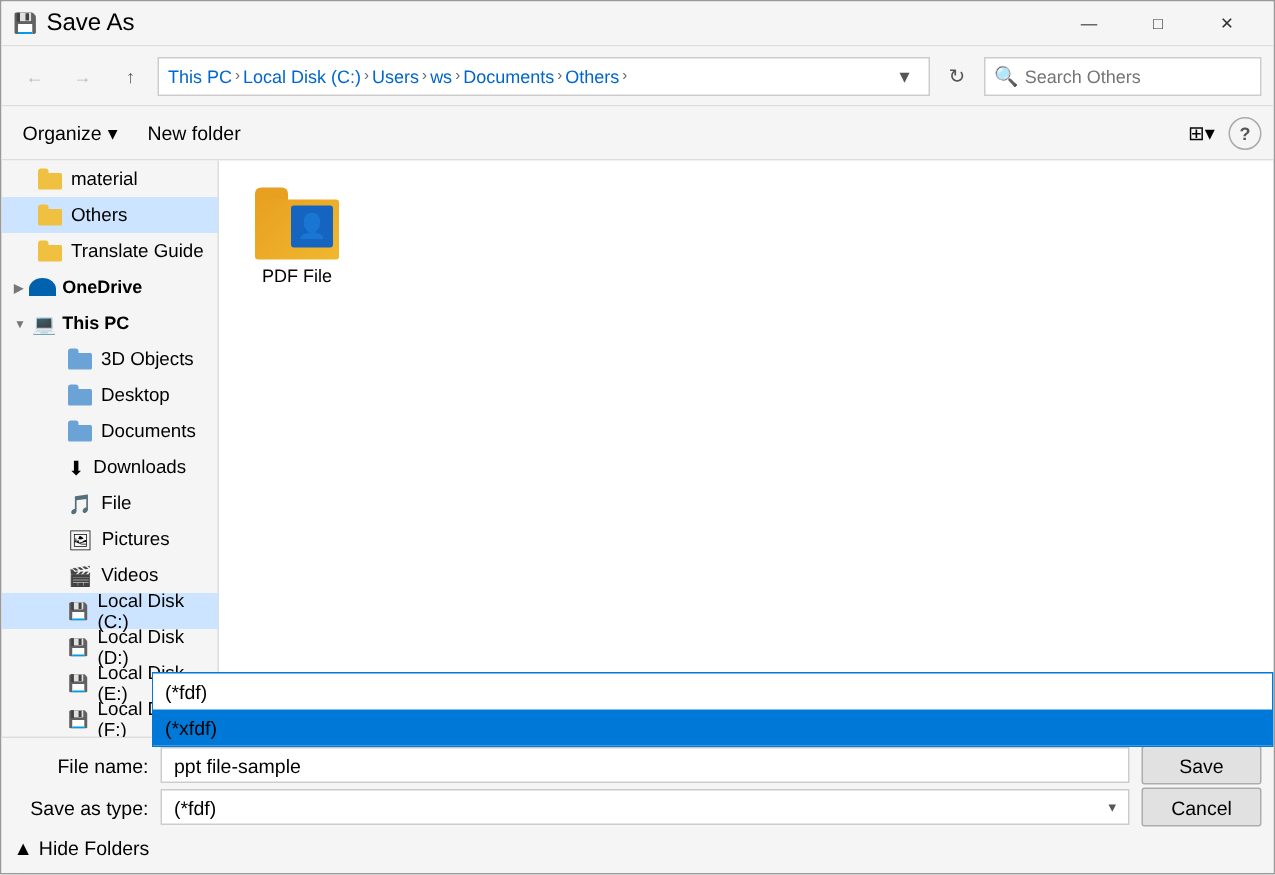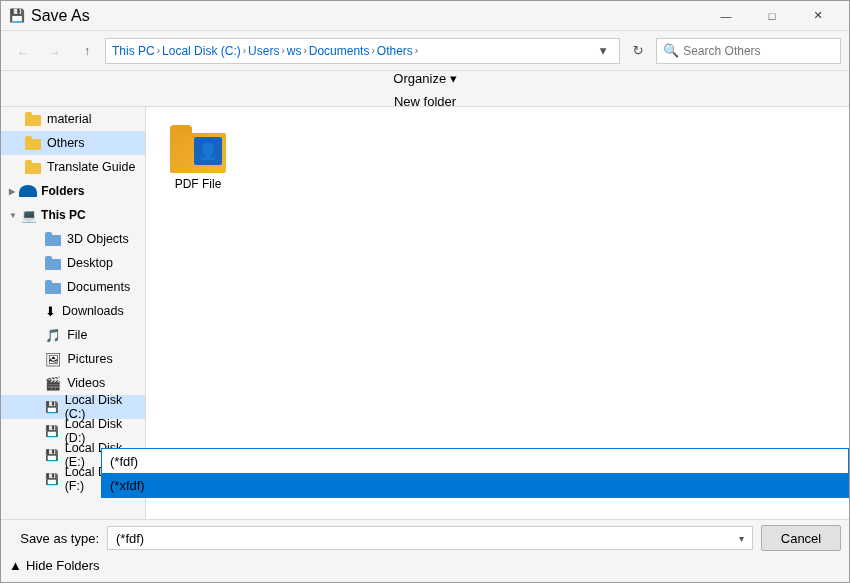--- a/index.html
+++ b/index.html
@@ -115,21 +115,20 @@
 
     
     .toolbar2 {
       height: 36px;
       background: #f5f5f5;
       border-bottom: 1px solid #ddd;
       display: flex;
       align-items: center;
       padding: 0 8px;
       gap: 8px;
-      flex-direction: column;
     }
     .organize-btn {
       height: 26px;
       border: none; background: transparent;
       cursor: pointer;
       display: flex; align-items: center; gap: 4px;
       padding: 0 6px;
       border-radius: 3px;
       font-size: 13px;
     }
@@ -474,21 +473,21 @@
           <span>Others</span>
         </div>
         <div class="sidebar-item indent1">
           <div class="folder-icon"></div>
           <span>Translate Guide</span>
         </div>
 
         <div class="section-header">
           <span class="chevron-right">▶</span>
           <div class="onedrive-icon"></div>
-          <span>Folders</span>
+          <span>OneDrive</span>
         </div>
 
         <div class="section-header">
           <span class="chevron-down">▼</span>
           <span style="font-size:13px;">💻</span>
           <span>This PC</span>
         </div>
 
         <div class="sidebar-item indent2">
           <div class="folder-icon folder-icon-blue"></div>
@@ -559,20 +558,25 @@
       <div class="dropdown-option">
         <span>(*fdf)</span>
       </div>
       <div class="dropdown-option selected">
         <span>(*xfdf)</span>
       </div>
     </div>
 
     <div class="bottom-bar">
 
+      <div class="bottom-row">
+        <span class="bottom-label">File name:</span>
+        <input class="bottom-input" type="text" value="ppt file-sample" style="">
+        <button class="action-btn primary" style="visibility:visible;">Save</button>
+      </div>
 
       <div class="bottom-row">
         <span class="bottom-label">Save as type:</span>
         <div class="dropdown-input">
           <span>(*fdf)</span>
           <span class="dropdown-arrow">▾</span>
         </div>
         <button class="action-btn">Cancel</button>
       </div>
 

